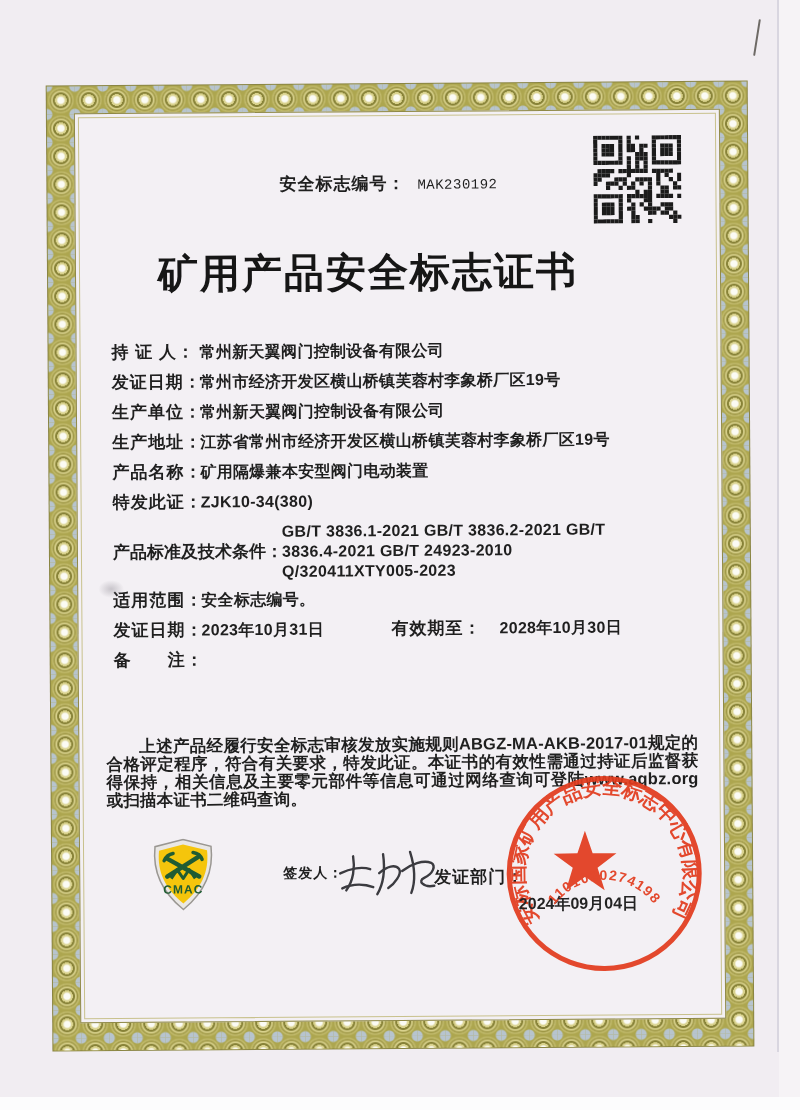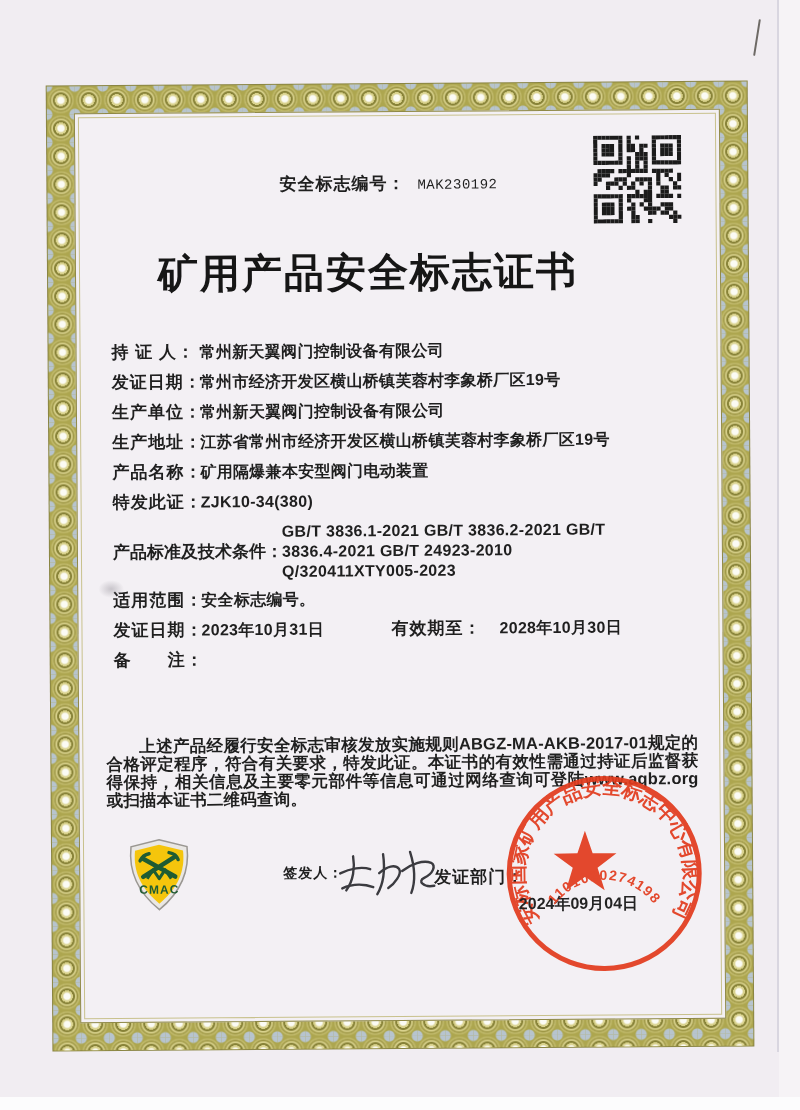--- a/index.html
+++ b/index.html
@@ -45,21 +45,21 @@
   .row.std .fvalue{width:347px;}
   .row.dates .fvalue.issue{flex:none;width:190px;}
   .row.dates .fvalue.valid{padding-left:20px;}
 
   
   .statement{position:absolute;left:105px;top:735px;width:592px;
     font-size:16.5px;line-height:18px;font-weight:bold;letter-spacing:.2px;
     text-indent:2em;text-align:justify;}
 
   
-  .cmac{position:absolute;left:124px;top:837px;}
+  .cmac{position:absolute;left:148px;top:837px;}
   .signer-label{position:absolute;left:281px;top:864px;font-size:14px;font-weight:bold;letter-spacing:1px;}
   .signature{position:absolute;left:330px;top:843px;}
   .dept-label{position:absolute;left:432px;top:866px;font-size:17px;font-weight:bold;letter-spacing:1px;}
   .stamp{position:absolute;left:497px;top:770px;opacity:.93;}
 
   
   .pen-mark{position:absolute;left:756px;top:19px;width:2px;height:37px;background:#6e6a66;
     transform:rotate(9deg);border-radius:1px;}
   .fold-line{position:absolute;left:777px;top:0;width:2px;height:1052px;background:#d9d6e0;}
   .right-strip{position:absolute;left:779px;top:0;right:0;bottom:0;background:rgba(255,255,255,.35);}

